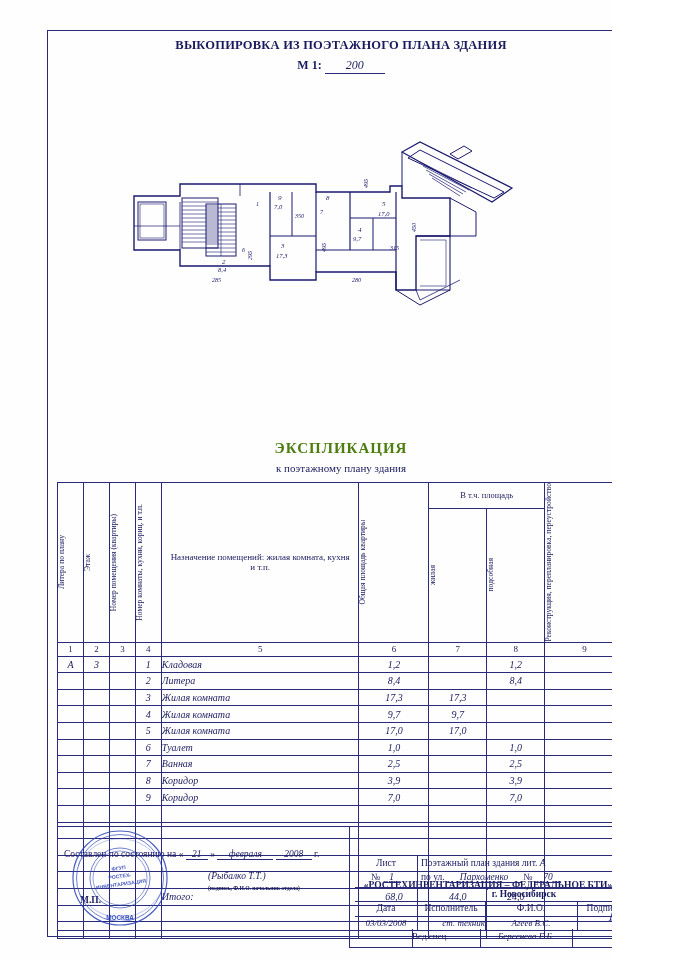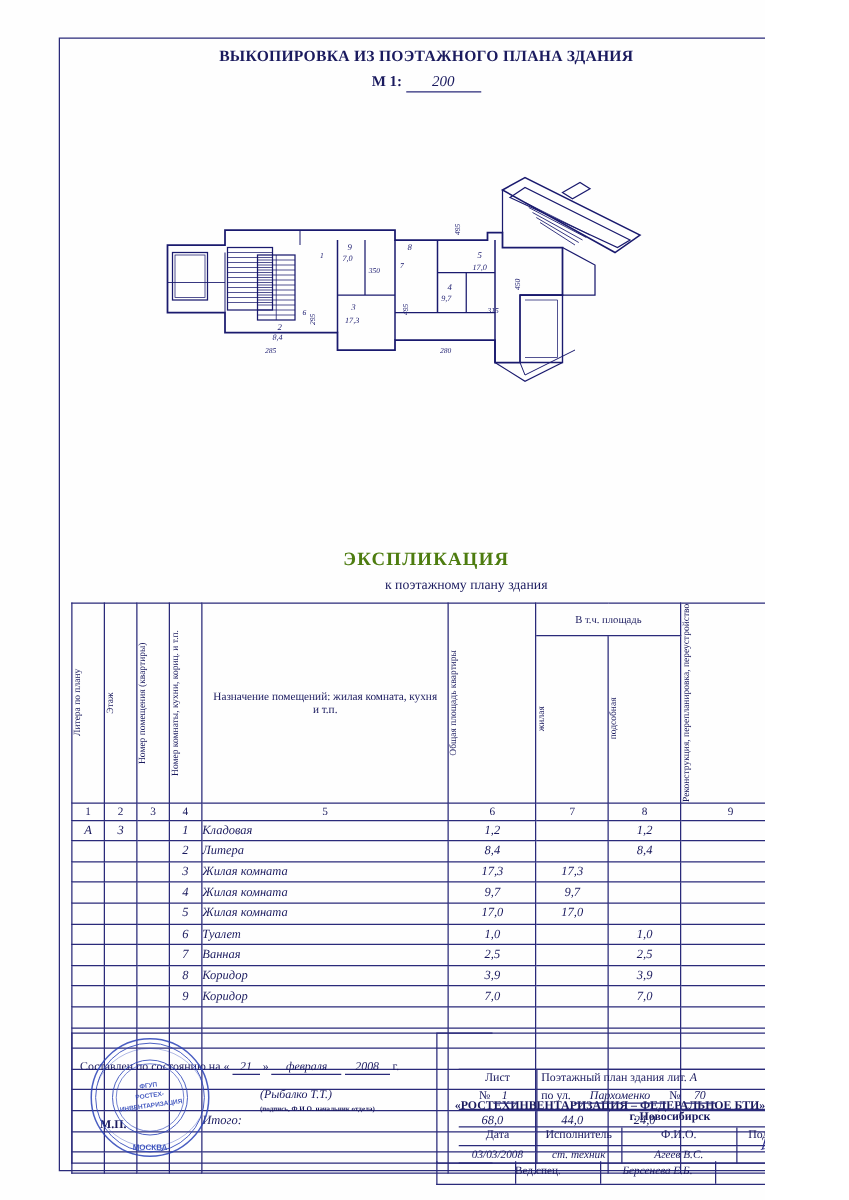--- a/index.html
+++ b/index.html
@@ -4,21 +4,21 @@
 <style>
   html,body{margin:0;padding:0;background:#fff;}
   body{width:679px;height:960px;font-family:"Liberation Serif",serif;color:#1a1a5e;}
   .page{position:relative;width:612px;height:960px;background:#fefefe;overflow:hidden;}
   .frame{position:absolute;left:47px;top:30px;width:588px;height:905px;border:1.6px solid #2a2a7a;}
   .title{position:absolute;left:47px;top:38px;width:588px;text-align:center;font-weight:bold;font-size:12.5px;letter-spacing:.2px;}
   .subtitle{position:absolute;left:47px;top:58px;width:588px;text-align:center;font-weight:bold;font-size:12px;}
   .scale-val{display:inline-block;min-width:52px;border-bottom:1px solid #2a2a7a;font-style:italic;font-weight:normal;text-align:center;padding:0 4px;}
   .plan{position:absolute;left:120px;top:140px;width:420px;height:200px;}
   .expl-title{position:absolute;left:47px;top:440px;width:588px;text-align:center;font-weight:bold;font-size:15px;letter-spacing:1px;color:#4d7c0f;}
-  .expl-sub{position:absolute;left:47px;top:462px;width:588px;text-align:center;font-size:11px;padding-left:32px;}
+  .expl-sub{position:absolute;left:47px;top:462px;width:588px;text-align:center;font-size:11px;}
   
   table.tbl{position:absolute;left:57px;top:482px;width:568px;border-collapse:collapse;font-size:9.5px;}
   table.tbl td,table.tbl th{border:1px solid #2a2a7a;padding:0;color:#1a1a5e;}
   .vt{writing-mode:vertical-rl;transform:rotate(180deg);white-space:nowrap;text-align:center;font-size:7.6px;line-height:1.15;}
   .hdr-cell{height:104px;text-align:center;vertical-align:middle;}
   .numrow td{height:13px;text-align:center;font-size:9px;}
   .datarow td{height:15.6px;}
   .c-name{padding-left:6px;font-style:italic;font-size:10px;}
   .c-num{text-align:center;font-style:italic;font-size:10px;}
   .c-area{text-align:center;font-style:italic;font-size:10px;}
@@ -29,21 +29,21 @@
   .foot-left{position:absolute;left:0;top:0;width:292px;height:103px;border:1px solid #2a2a7a;border-right:none;padding-left:44px;}
   .foot-right{position:absolute;left:292px;top:0;width:276px;height:103px;border:1px solid #2a2a7a;}
   .comp-line{position:absolute;left:6px;top:22px;font-size:9.5px;}
   .it{font-style:italic;}
   .ul{display:inline-block;border-bottom:1px solid #2a2a7a;text-align:center;}
   .sign-line{position:absolute;left:150px;top:44px;font-size:9.5px;}
   .sign-note{position:absolute;left:150px;top:58px;font-size:5.6px;font-weight:bold;}
   .mp{position:absolute;left:22px;top:68px;font-size:9.5px;font-weight:bold;}
   .org1{position:absolute;left:0;top:3px;width:276px;text-align:center;font-size:9.5px;font-weight:bold;}
   .org2{position:absolute;left:0;top:15px;width:276px;text-align:center;font-size:9.5px;font-weight:bold;margin-top:38px;}
-  .rrow{position:absolute;left:17px;width:276px;border-top:1px solid #2a2a7a;}
+  .rrow{position:absolute;left:5px;width:276px;border-top:1px solid #2a2a7a;}
   .cellsep{position:absolute;top:0;bottom:0;border-left:1px solid #2a2a7a;}
   
   .stamp{position:absolute;left:62px;top:828px;width:120px;height:102px;pointer-events:none;}
   .sig{position:absolute;left:608px;top:898px;font-family:"Liberation Serif",serif;font-size:20px;color:#2b2b8c;transform:rotate(-12deg);font-style:italic;}
   .plan svg{display:block;}
 </style>
 </head>
 <body>
 
 <div class="page">
@@ -456,21 +456,21 @@
         <div style="position:absolute;left:62px;top:1px;width:68px;text-align:center;font-size:9.5px;">Исполнитель</div>
         <div style="position:absolute;left:130px;top:1px;width:92px;text-align:center;font-size:9.5px;">Ф.И.О.</div>
         <div style="position:absolute;left:222px;top:1px;width:54px;text-align:center;font-size:9.5px;">Подпись</div>
       </div>
 
       <div class="rrow" style="top:89px;height:14px;">
         <div class="cellsep" style="left:62px;"></div>
         <div class="cellsep" style="left:130px;"></div>
         <div class="cellsep" style="left:222px;"></div>
         <div class="it" style="position:absolute;left:0;top:1px;width:62px;text-align:center;font-size:9px;">03/03/2008</div>
-        <div class="it" style="position:absolute;left:62px;top:1px;width:68px;text-align:center;font-size:9px;">ст. техник</div>
+        <div class="it" style="position:absolute;left:62px;top:1px;width:68px;text-align:right;font-size:9px;">ст. техник</div>
         <div class="it" style="position:absolute;left:130px;top:1px;width:92px;text-align:center;font-size:9px;">Агеев В.С.</div>
       </div>
 
       <div class="rrow" style="top:103px;height:0;"></div>
       <div style="position:absolute;left:0;top:103px;width:276px;height:0;"></div>
       <div class="rrow" style="top:89px;height:14px;border-top:none;pointer-events:none;"></div>
     </div>
 
     <div style="position:absolute;left:292px;top:115px;width:276px;"></div>
   </div>

